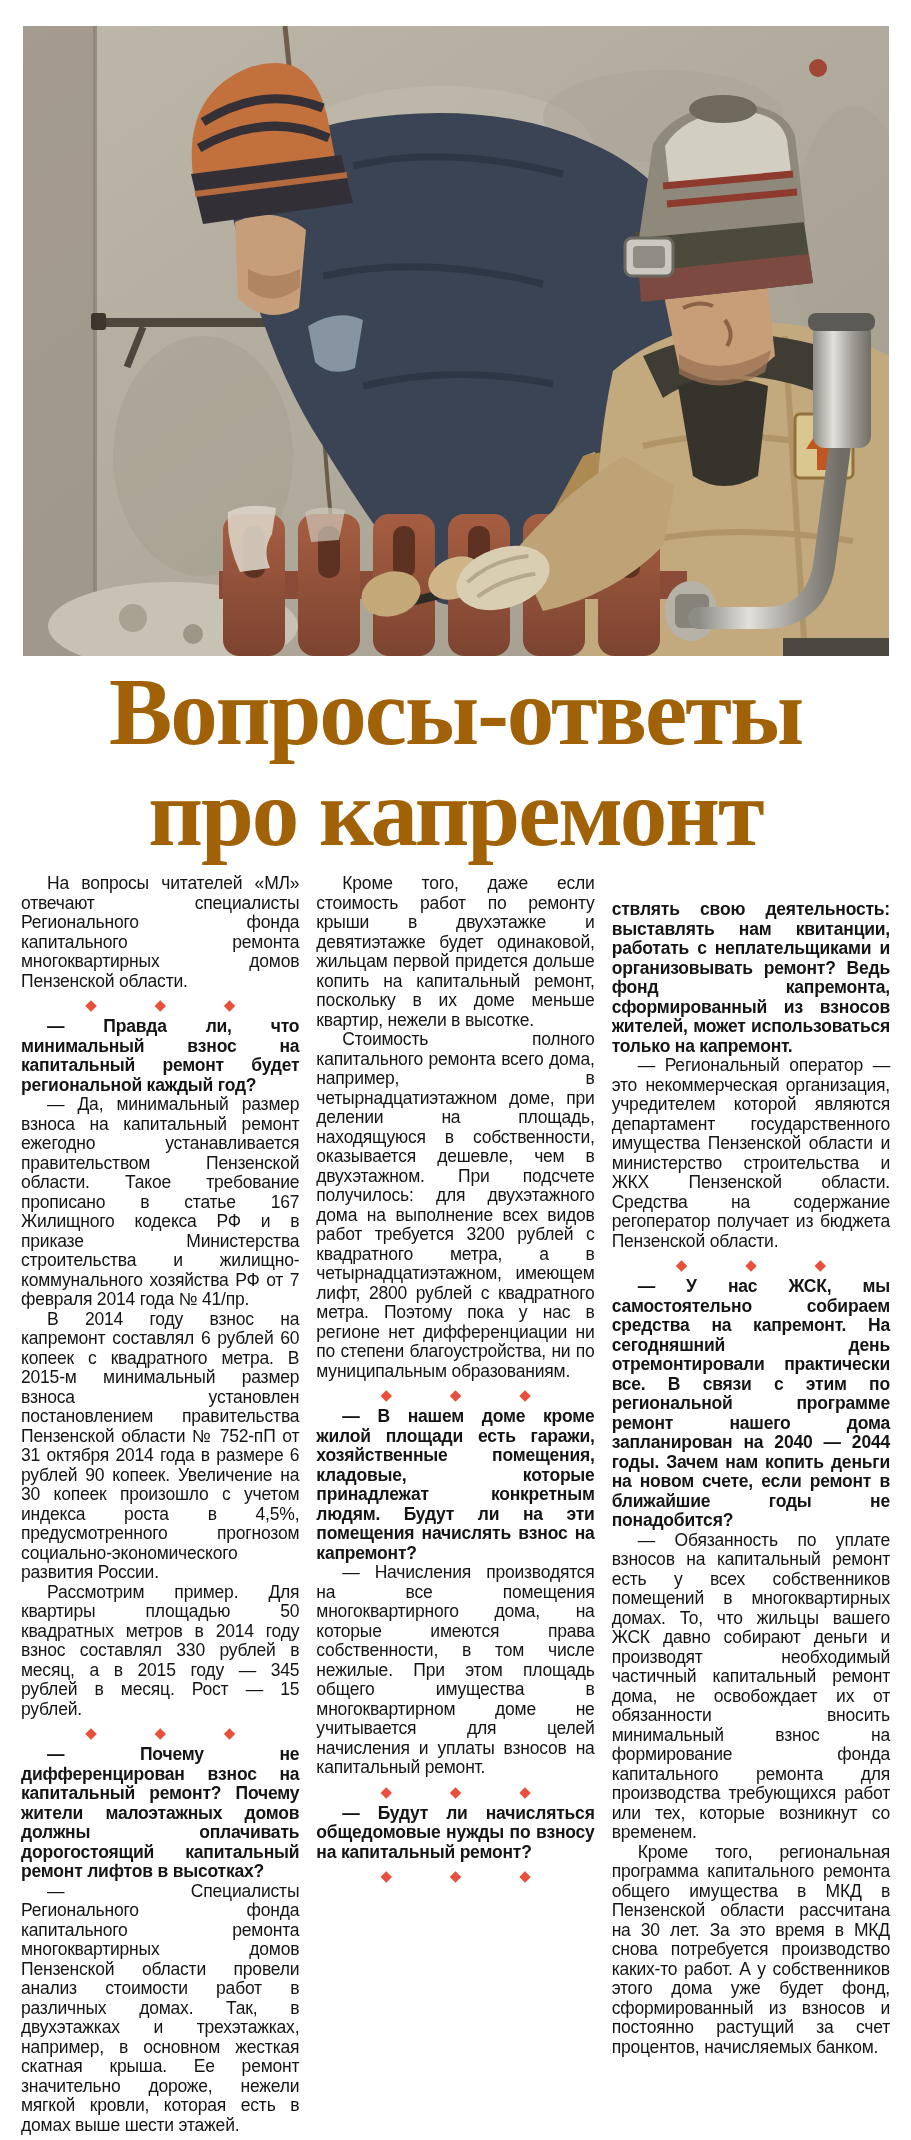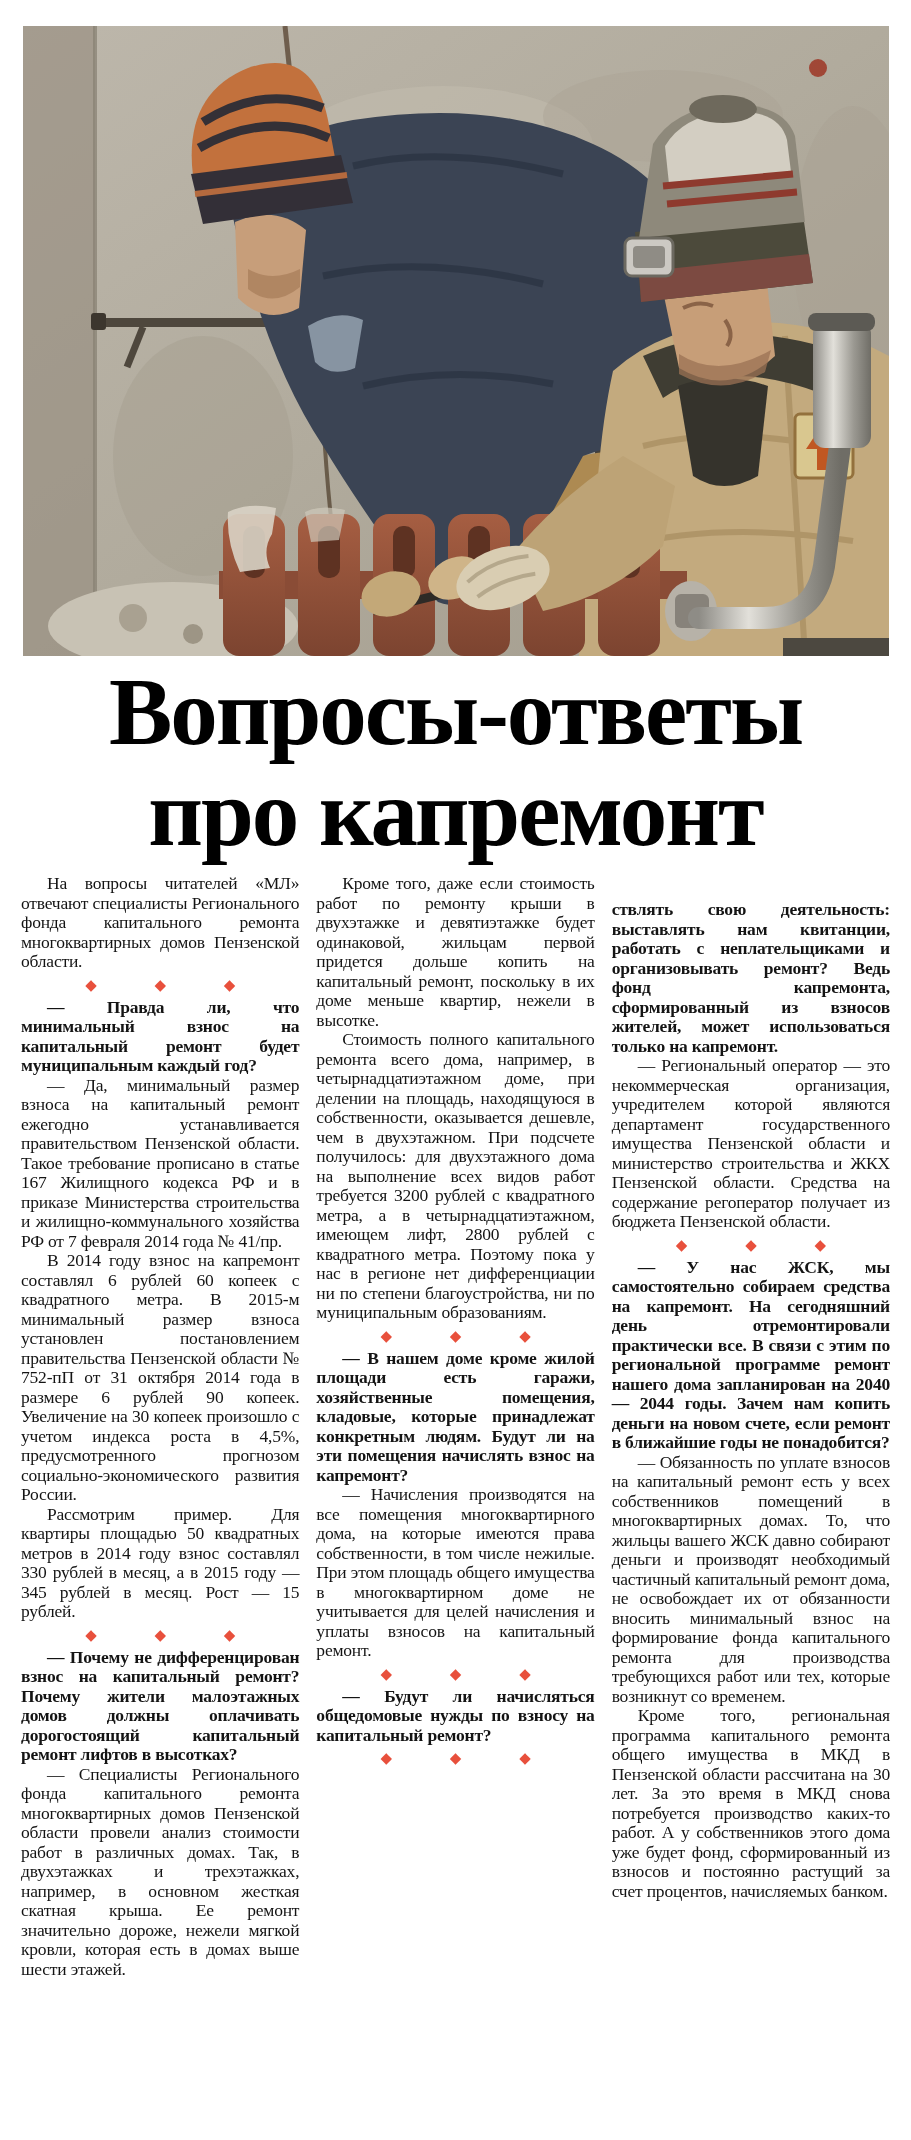--- a/index.html
+++ b/index.html
@@ -4,26 +4,26 @@
 <style>
   html,body{margin:0;padding:0;background:#ffffff;}
   .page{
     position:relative;width:911px;height:2140px;background:#ffffff;overflow:hidden;
     font-family:"Liberation Sans",sans-serif;color:#141414;
   }
   .photo-wrap{margin:26px 22px 0 23px;width:866px;height:630px;}
   .photo-wrap svg{display:block;width:866px;height:630px;}
   .headline{
     margin:6px 0 10px;text-align:center;
-    font-family:"Liberation Serif",serif;font-weight:bold;color:#000000;
+    font-family:"Liberation Serif",serif;font-weight:bold;color:#a16207;
     font-size:95px;line-height:101px;letter-spacing:-2px;
   }
   .headline span{display:block;}
   .columns{display:flex;gap:17px;padding:0 21px;}
-  .col{flex:1 1 0;min-width:0;text-align:justify;font-size:17.5px;line-height:19.5px;letter-spacing:-0.2px;font-family:Liberation Serif, serif;}
+  .col{flex:1 1 0;min-width:0;text-align:justify;font-size:17.5px;line-height:19.5px;letter-spacing:-0.2px;}
   .col p{margin:0;text-indent:26px;hyphens:auto;-webkit-hyphens:auto;}
   .col p.cont{text-indent:0;margin-top:26px;}
   .q{font-weight:bold;}
   .lead{font-weight:normal;}
   .sep{display:flex;justify-content:center;gap:58px;margin:6px 0 5px;}
   .diamond{color:#e8503c;font-size:15px;line-height:15px;}
 </style>
 </head>
 <body>
 
@@ -166,21 +166,21 @@
 
   <div class="columns">
 
     <div class="col">
       <p class="lead">На вопросы читателей «МЛ» отвечают специалисты Регионального фонда капитального ремонта многоквартирных домов Пензенской области.</p>
       <div class="sep">
         <span class="diamond">◆</span>
         <span class="diamond">◆</span>
         <span class="diamond">◆</span>
       </div>
-      <p class="q">— Правда ли, что минимальный взнос на капитальный ремонт будет муниципальным каждый год?</p>
+      <p class="q">— Правда ли, что минимальный взнос на капитальный ремонт будет региональной каждый год?</p>
       <p>— Да, минимальный размер взноса на капитальный ремонт ежегодно устанавливается правительством Пензенской области. Такое требование прописано в статье 167 Жилищного кодекса РФ и в приказе Министерства строительства и жилищно-коммунального хозяйства РФ от 7 февраля 2014 года № 41/пр.</p>
       <p>В 2014 году взнос на капремонт составлял 6 рублей 60 копеек с квадратного метра. В 2015-м минимальный размер взноса установлен постановлением правительства Пензенской области № 752-пП от 31 октября 2014 года в размере 6 рублей 90 копеек. Увеличение на 30 копеек произошло с учетом индекса роста в 4,5%, предусмотренного прогнозом социально-экономического развития России.</p>
       <p>Рассмотрим пример. Для квартиры площадью 50 квадратных метров в 2014 году взнос составлял 330 рублей в месяц, а в 2015 году — 345 рублей в месяц. Рост — 15 рублей.</p>
       <div class="sep">
         <span class="diamond">◆</span>
         <span class="diamond">◆</span>
         <span class="diamond">◆</span>
       </div>
       <p class="q">— Почему не дифференцирован взнос на капитальный ремонт? Почему жители малоэтажных домов должны оплачивать дорогостоящий капитальный ремонт лифтов в высотках?</p>
       <p>— Специалисты Регионального фонда капитального ремонта многоквартирных домов Пензенской области провели анализ стоимости работ в различных домах. Так, в двухэтажках и трехэтажках, например, в основном жесткая скатная крыша. Ее ремонт значительно дороже, нежели мягкой кровли, которая есть в домах выше шести этажей.</p>

